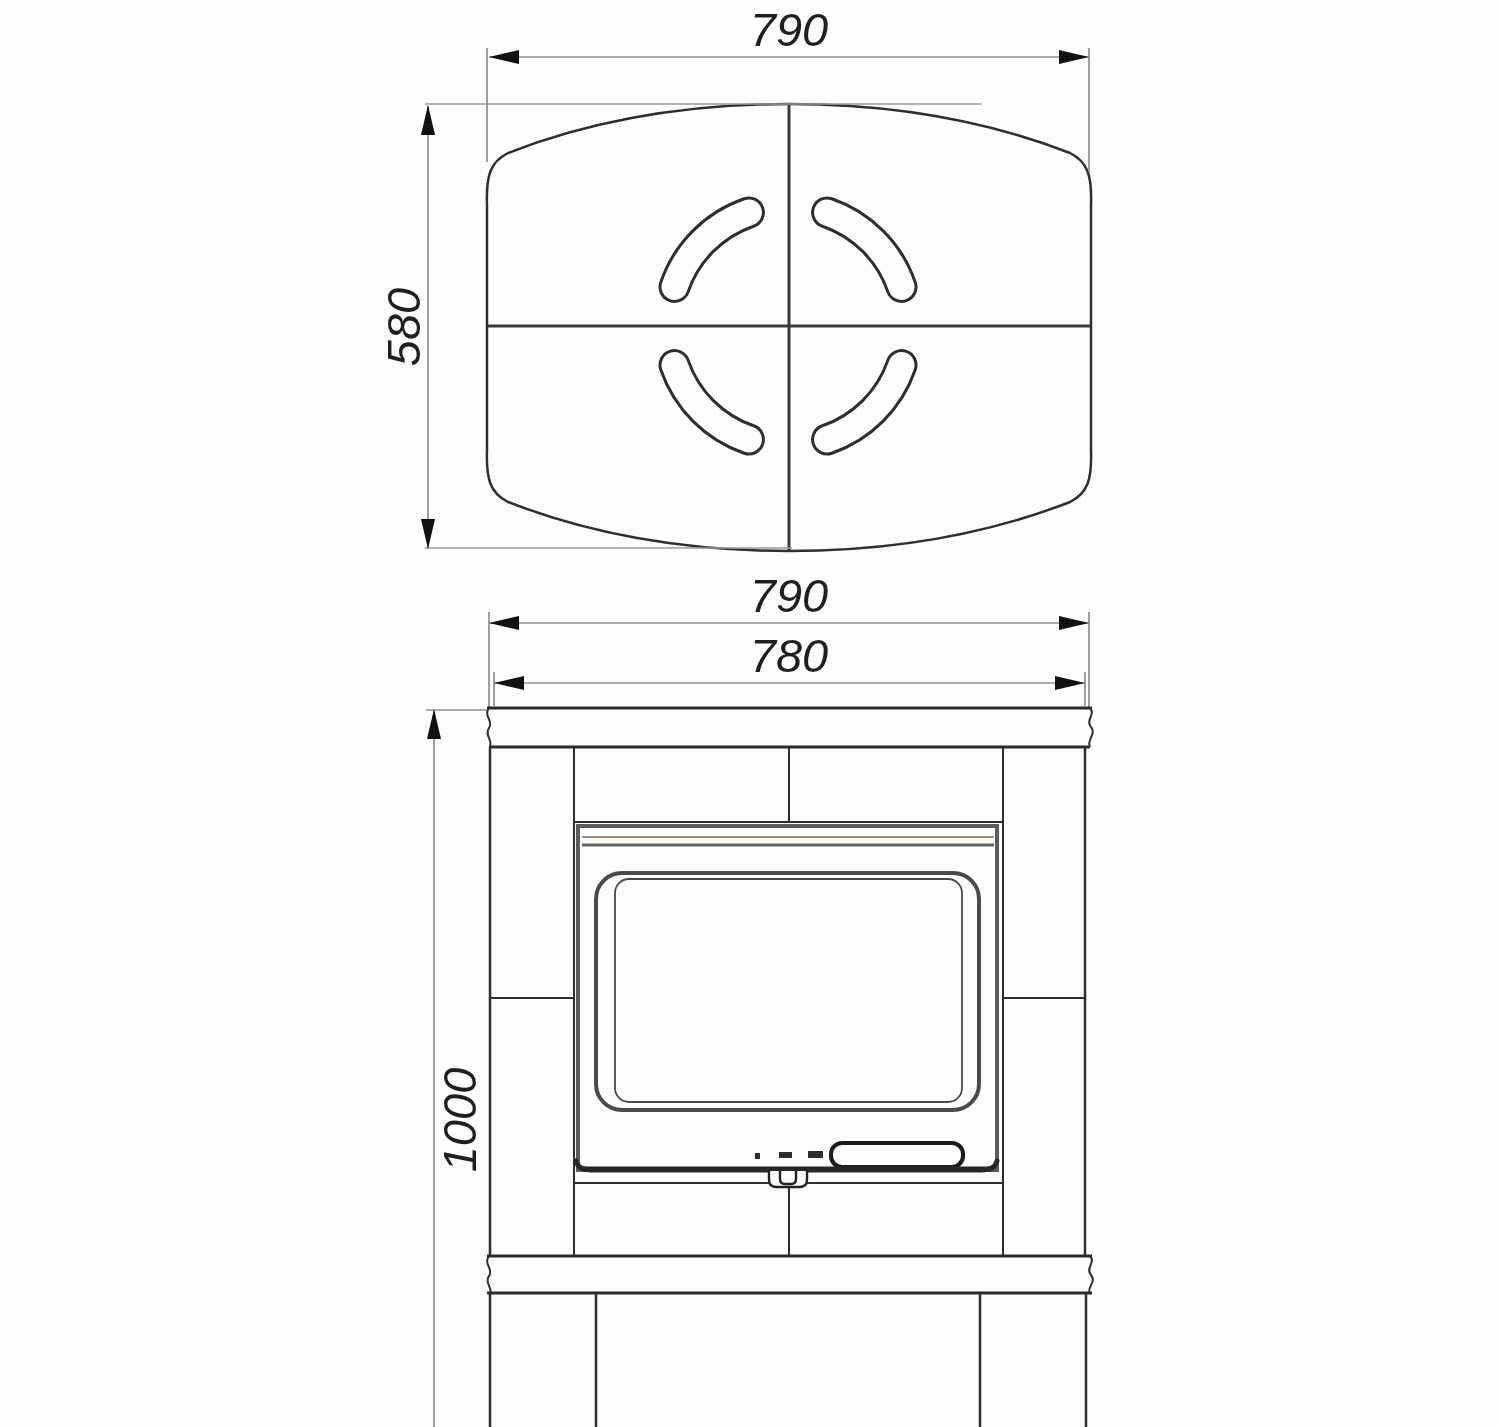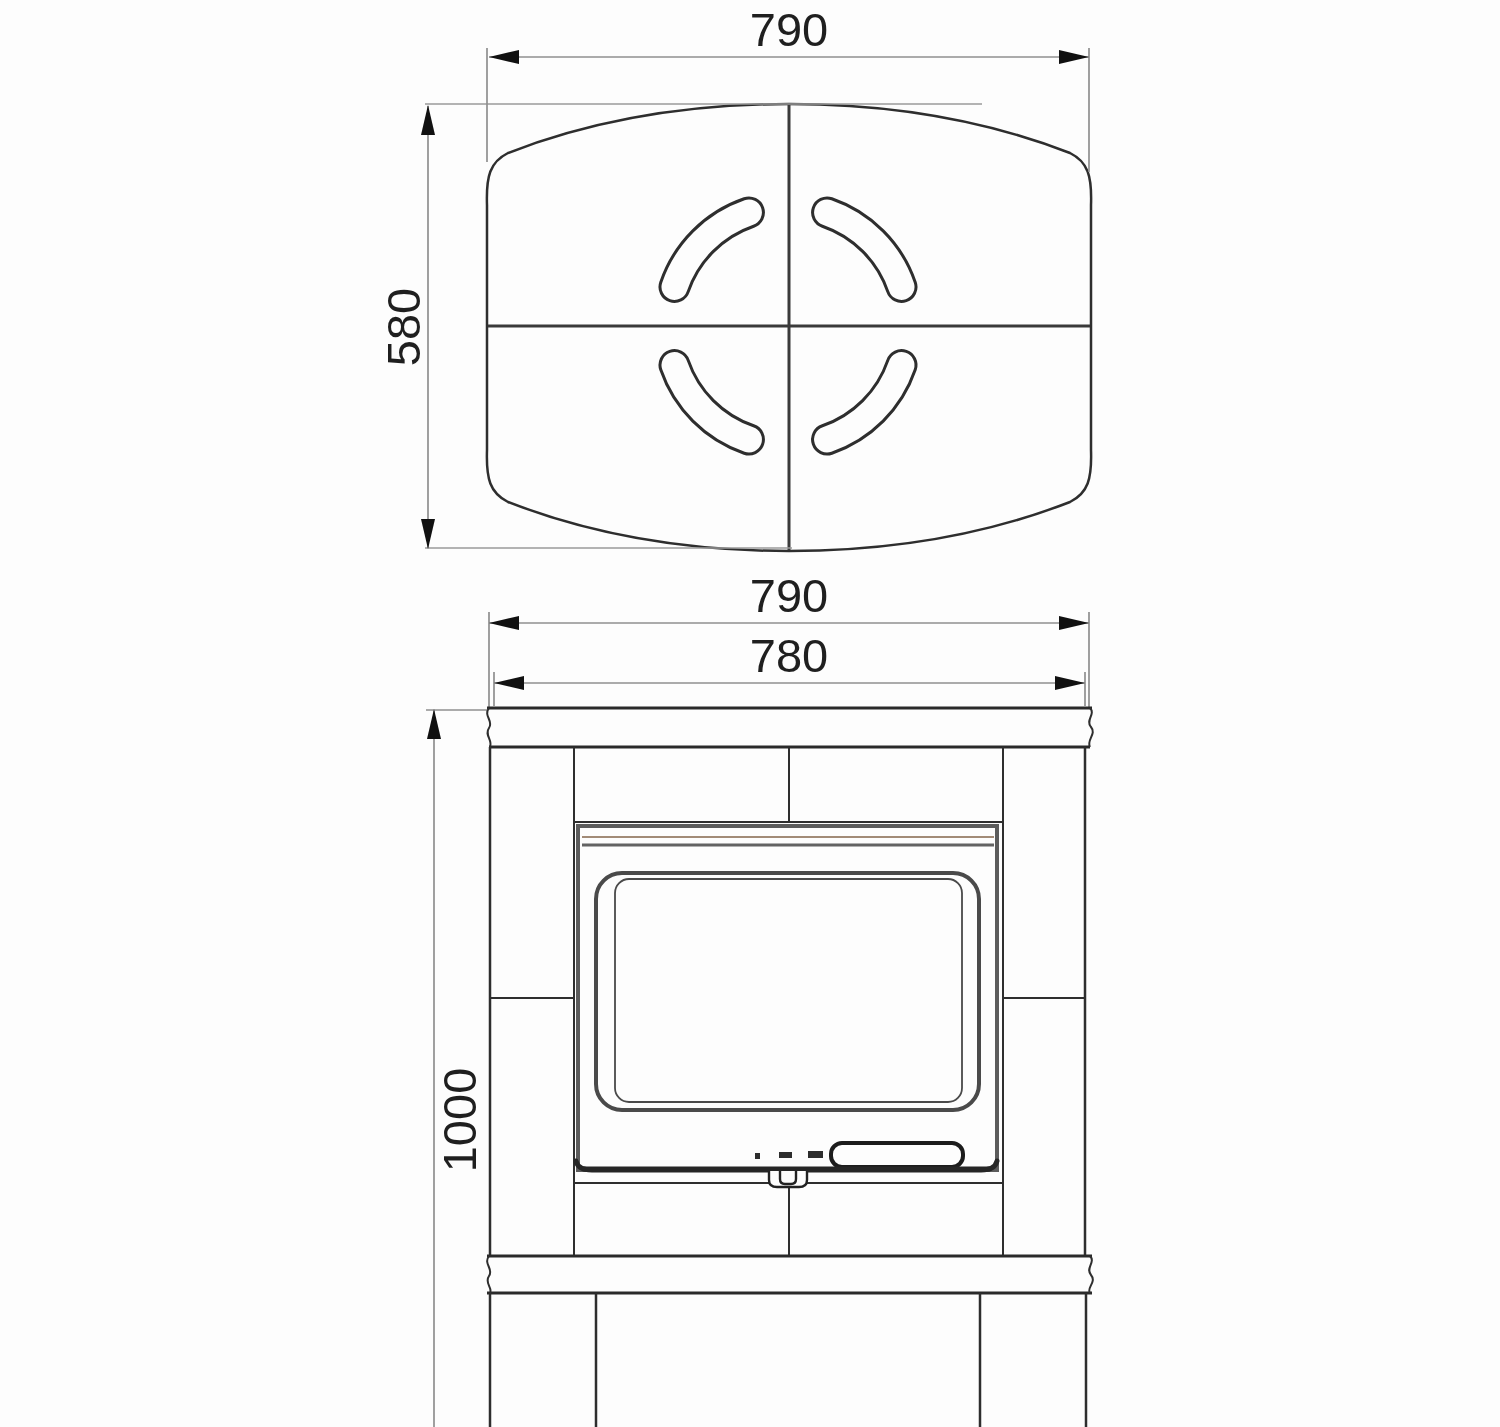--- a/index.html
+++ b/index.html
@@ -1,17 +1,17 @@
 <!DOCTYPE html>
 <html><head>
 <meta charset="utf-8">
 <style>
   html,body{margin:0;padding:0;background:#fff;}
   .canvas{position:relative;width:1500px;height:1427px;background:#fdfdfd;overflow:hidden;
-          font-family:"Liberation Sans", sans-serif;}
+          font-family:"Liberation Sans", sans-serif;font-style:italic;}
   svg{display:block}
   .ln{stroke:#2e2e2e;stroke-width:2;fill:none;stroke-linecap:butt}
   .ln25{stroke:#2e2e2e;stroke-width:2.5;fill:none}
   .ln3{stroke:#2a2a2a;stroke-width:3;fill:none}
   .cross{stroke:#3a3a3a;stroke-width:3;fill:none}
   .slot-outer{stroke:#2e2e2e;stroke-width:32;fill:none;stroke-linecap:round}
   .slot-inner{stroke:#fdfdfd;stroke-width:26;fill:none;stroke-linecap:round}
   .dim{stroke:#8f8f8f;stroke-width:1.7;fill:none}
   .dimthin{stroke:#9a9a9a;stroke-width:1.5;fill:none}
   .arrow{fill:#111;stroke:none}

